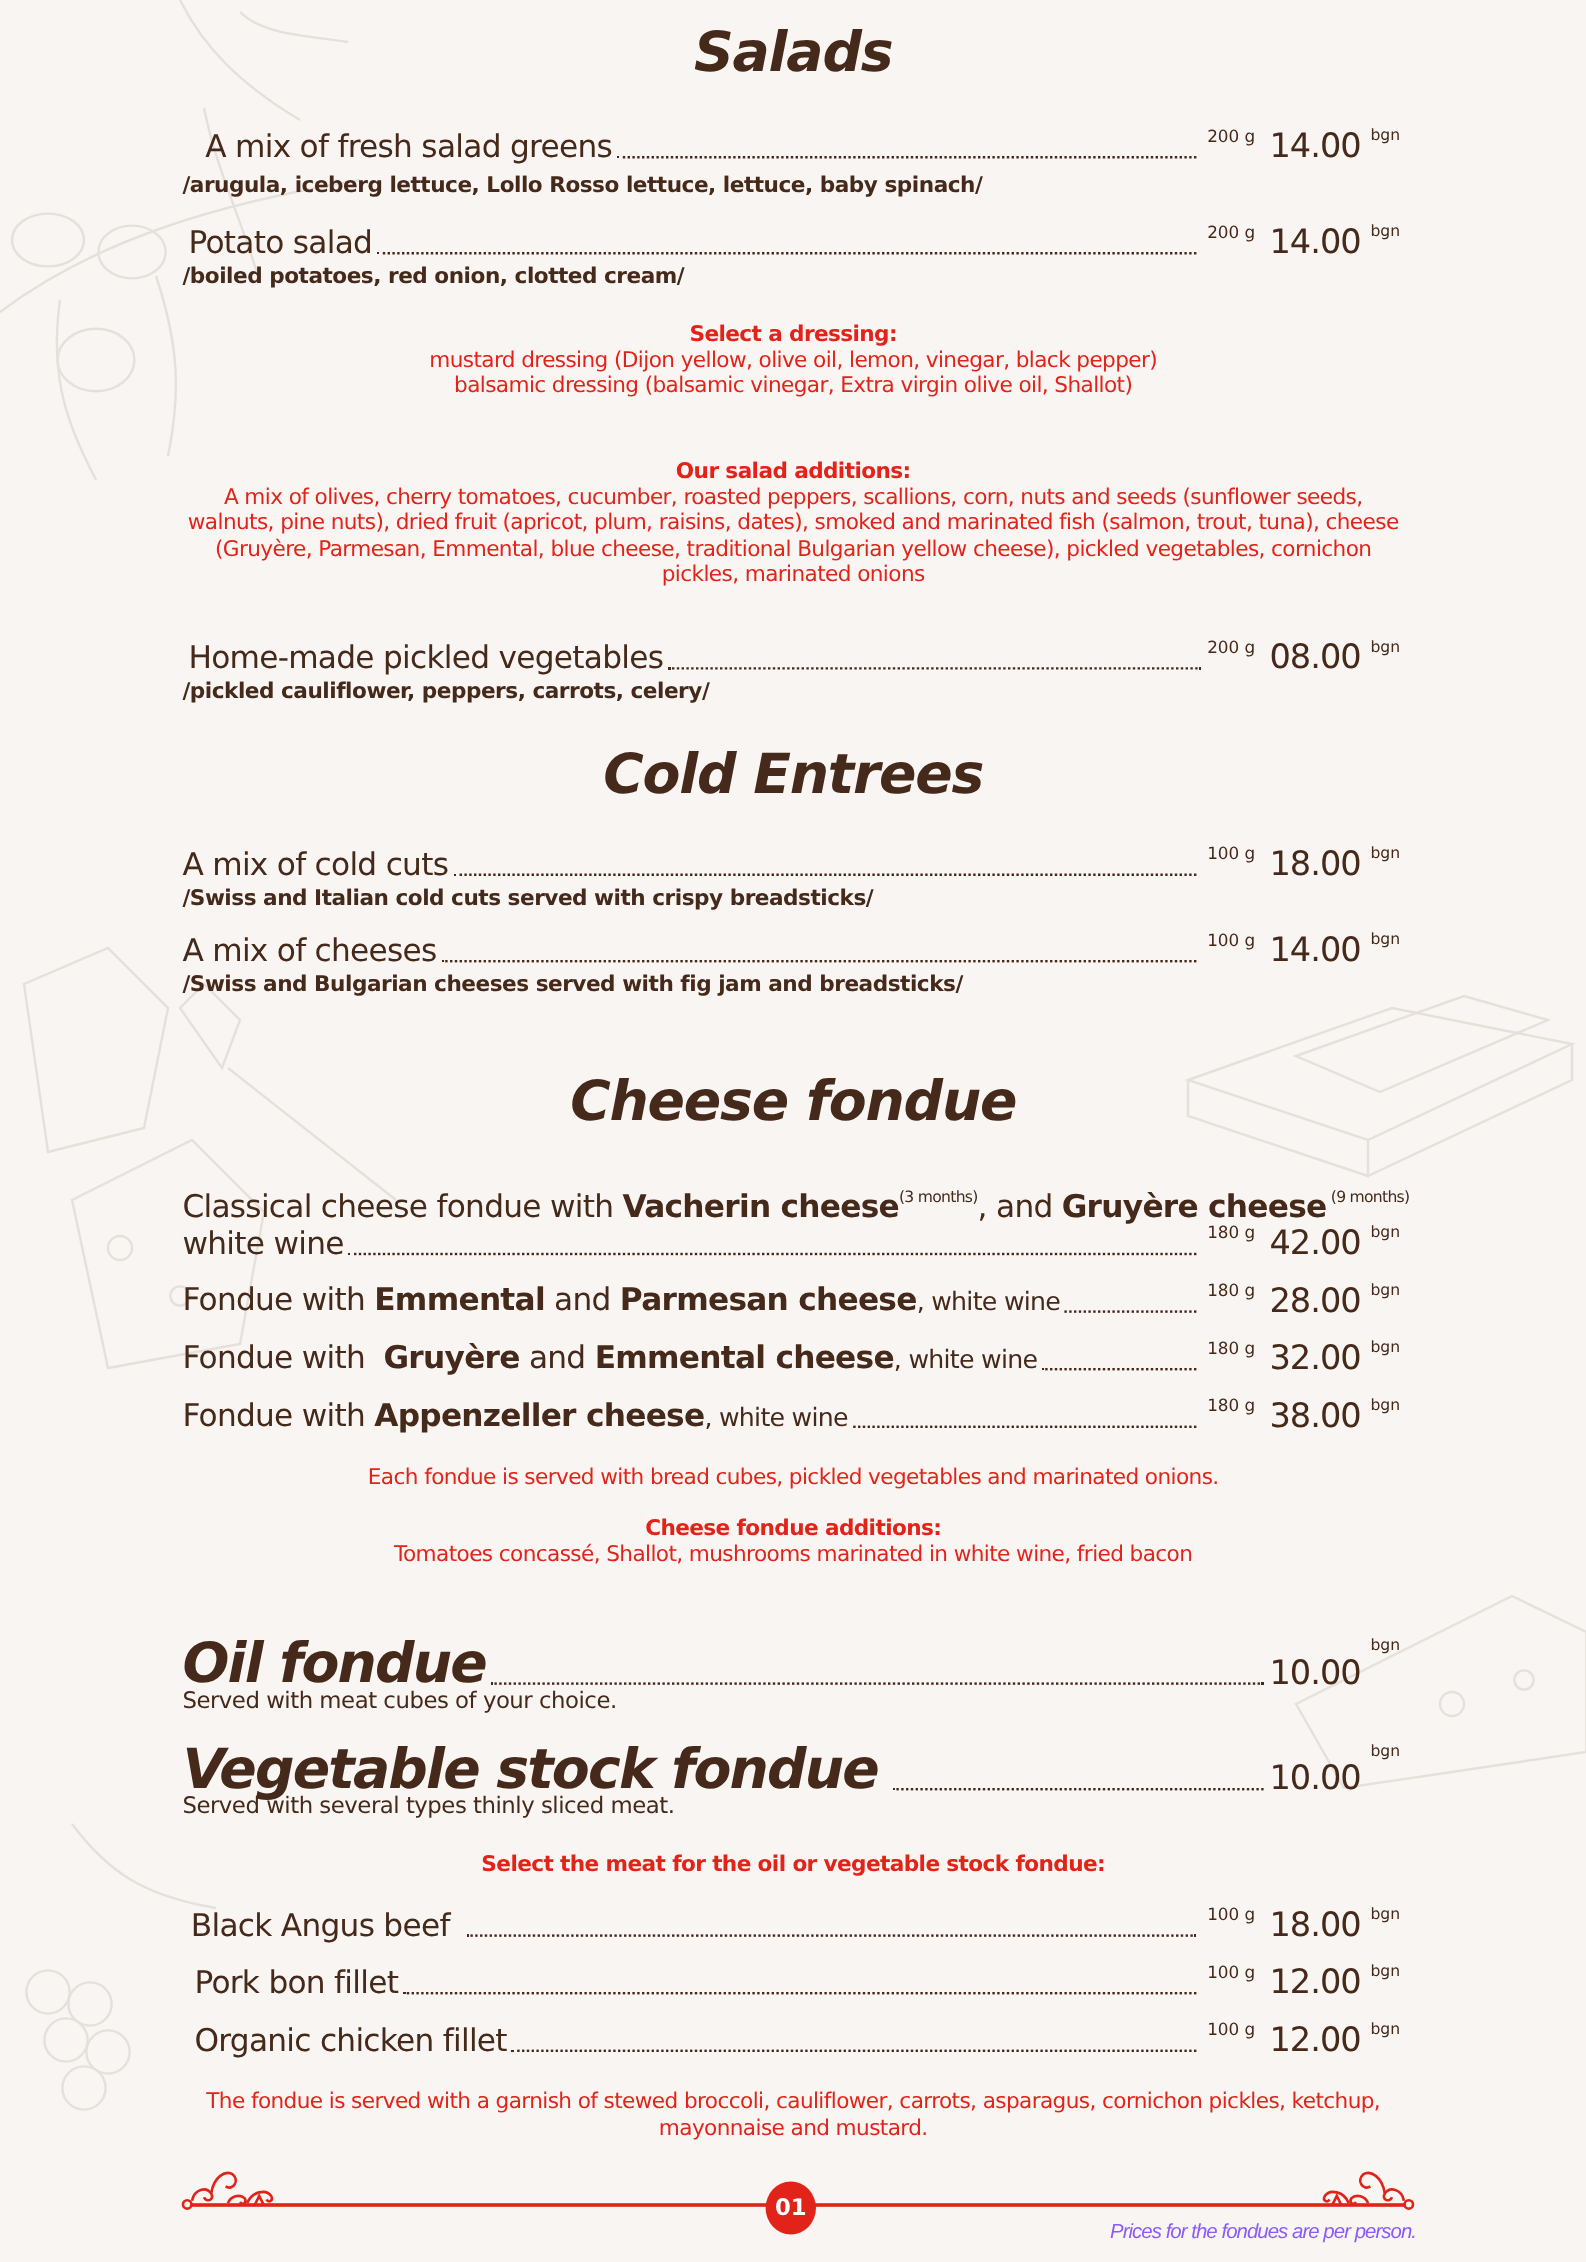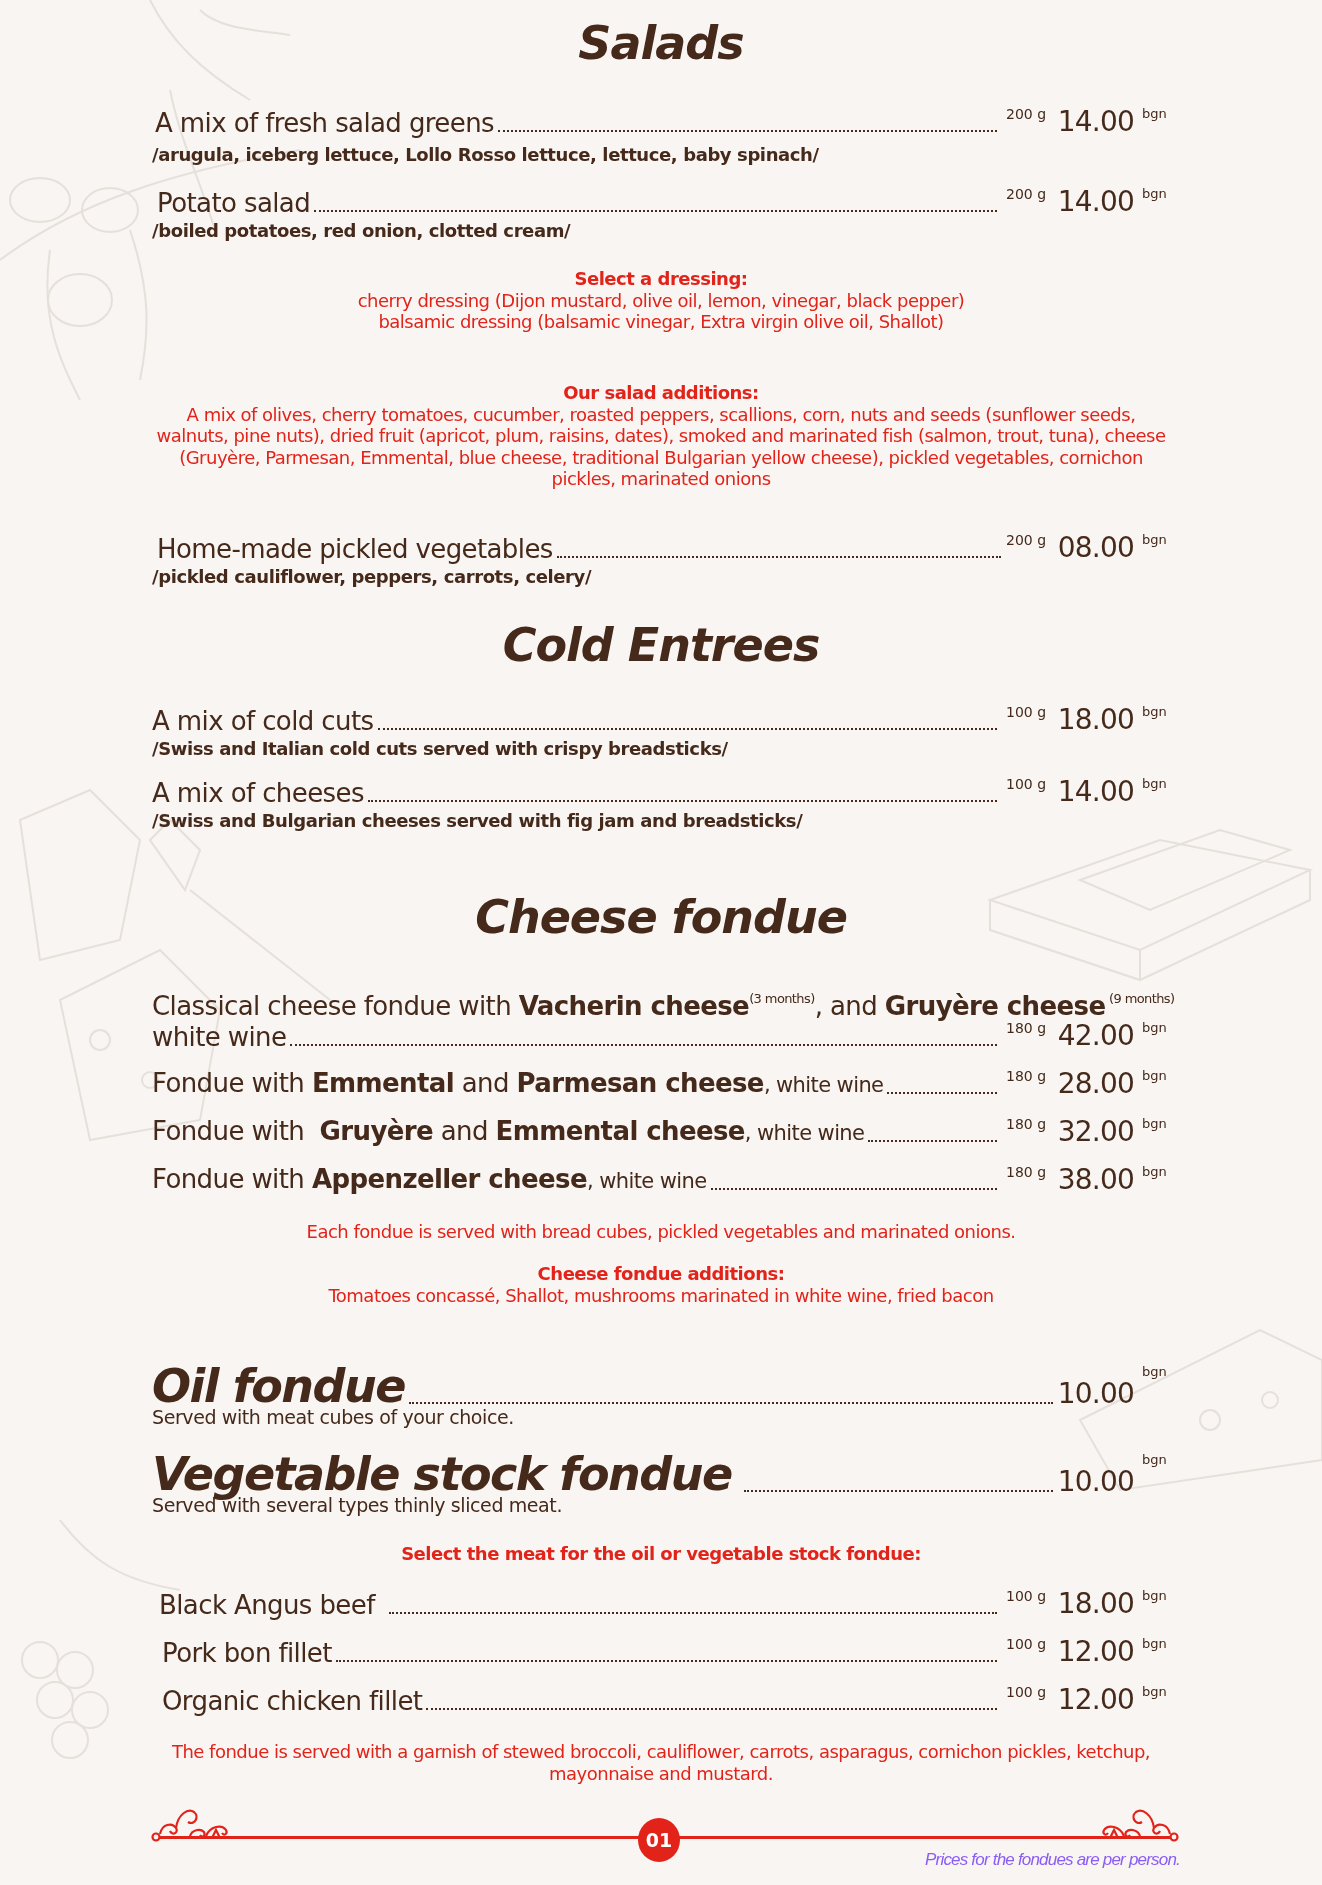--- a/index.html
+++ b/index.html
@@ -107,21 +107,21 @@
     <circle cx="70" cy="240" r="18"></circle>
   </g>
 </svg>
 
 <div class="page">
 
   <div class="section-title" style="top:16px">Salads</div>
 
   <div class="item" style="top:104px">
     <div class="item-row">
-      <span class="item-name" style="margin-left:3px">A mix of fresh salad greens</span>
+      <span class="item-name" style="margin-left:19px">A mix of fresh salad greens</span>
       <span class="dots"></span>
       <span class="weight">200 g</span>
       <span class="price">14.00</span>
       <span class="cur">bgn</span>
     </div>
     <div class="item-desc">/arugula, iceberg lettuce, Lollo Rosso lettuce, lettuce, baby spinach/</div>
   </div>
 
   <div class="item" style="top:184px">
     <div class="item-row">
@@ -129,21 +129,21 @@
       <span class="dots"></span>
       <span class="weight">200 g</span>
       <span class="price">14.00</span>
       <span class="cur">bgn</span>
     </div>
     <div class="item-desc" style="margin-top:2px">/boiled potatoes, red onion, clotted cream/</div>
   </div>
 
   <div class="note" style="top:268px">
     <div class="head">Select a dressing:</div>
-    <div>cherry dressing (Dijon mustard, olive oil, lemon, vinegar, black pepper)</div>
+    <div>mustard dressing (Dijon yellow, olive oil, lemon, vinegar, black pepper)</div>
     <div>balsamic dressing (balsamic vinegar, Extra virgin olive oil, Shallot)</div>
   </div>
 
   <div class="note" style="top:382px">
     <div class="head">Our salad additions:</div>
     <div>A mix of olives, cherry tomatoes, cucumber, roasted peppers, scallions, corn, nuts and seeds (sunflower seeds,</div>
     <div>walnuts, pine nuts), dried fruit (apricot, plum, raisins, dates), smoked and marinated fish (salmon, trout, tuna), cheese</div>
     <div>(Gruyère, Parmesan, Emmental, blue cheese, traditional Bulgarian yellow cheese), pickled vegetables, cornichon</div>
     <div>pickles, marinated onions</div>
   </div>

